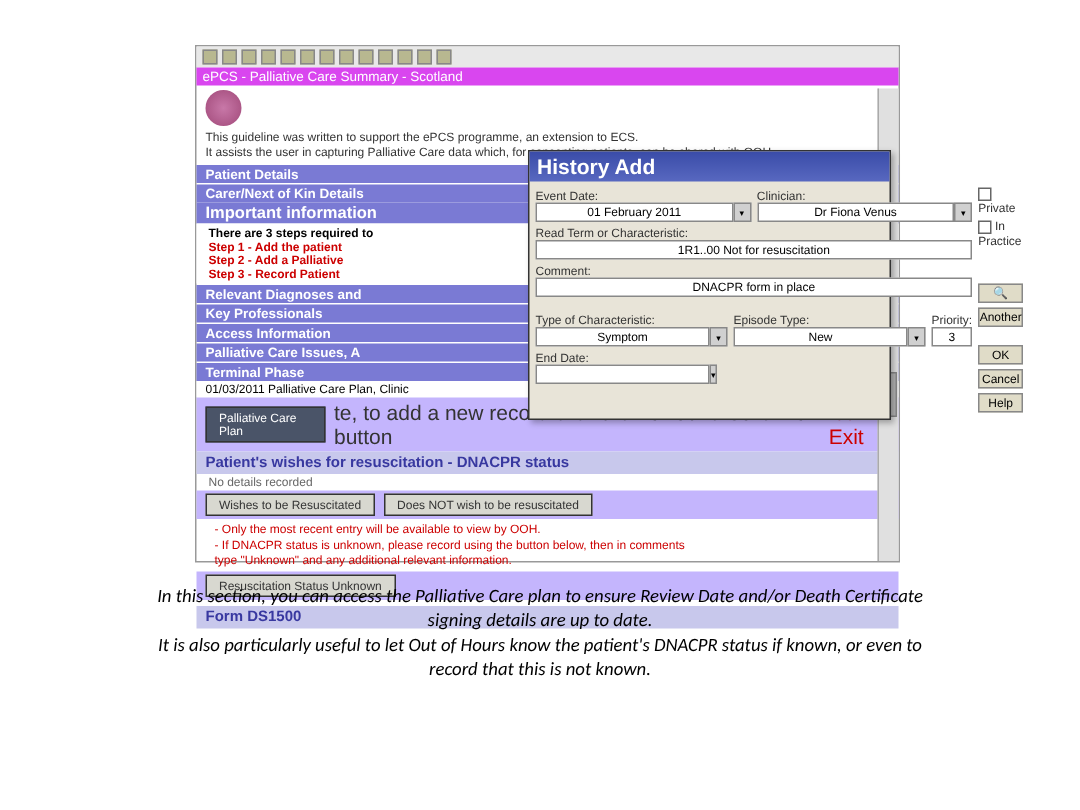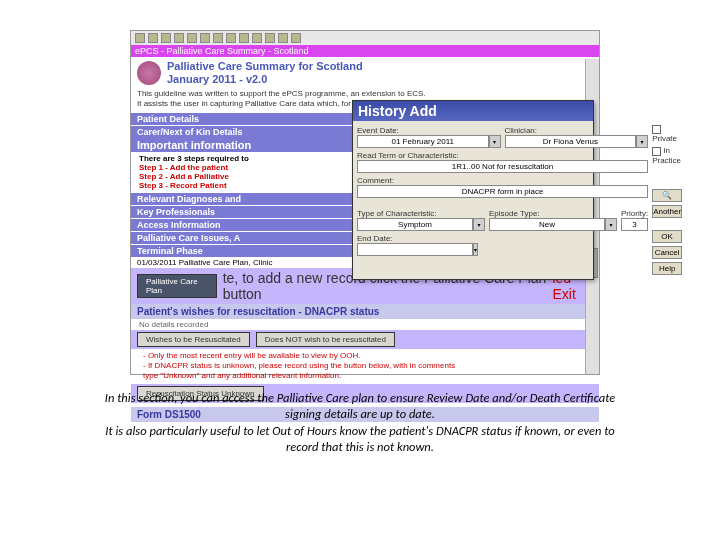--- a/index.html
+++ b/index.html
@@ -61,24 +61,20 @@
     <span class="tb-icon"></span>
     <span class="tb-icon"></span>
     <span class="tb-icon"></span>
     <span class="tb-icon"></span>
     <span class="tb-icon"></span>
     <span class="tb-icon"></span>
   </div>
   <div class="titlebar">ePCS - Palliative Care Summary - Scotland</div>
   <div class="doc-header">
     <div class="logo"></div>
-    <div>
-      <div class="doc-title">Palliative Care Summary for Scotland</div>
-      <div class="doc-title">January 2011 - v2.0</div>
-    </div>
   </div>
   <div class="intro">
     <div>This guideline was written to support the ePCS programme, an extension to ECS.</div>
     <div>It assists the user in capturing Palliative Care data which, for consenting patients, can be shared with OOH.</div>
   </div>
   <div class="section-bar">Patient Details</div>
   <div class="section-bar">Carer/Next of Kin Details</div>
   <div class="info-header">Important information</div>
   <div class="info-body">
     <div class="lead">There are 3 steps required to</div>
@@ -101,21 +97,21 @@
     <span class="helper" style="margin-left:auto;color:#c00">led Exit</span>
   </div>
   <div class="sub-header">Patient's wishes for resuscitation - DNACPR status</div>
   <div class="no-details">No details recorded</div>
   <div class="btn-row">
     <span class="btn light">Wishes to be Resuscitated</span>
     <span class="btn light">Does NOT wish to be resuscitated</span>
   </div>
   <div class="warn-list">
     <div>- Only the most recent entry will be available to view by OOH.</div>
-    <div>- If DNACPR status is unknown, please record using the button below, with in comments</div>
+    <div>- If DNACPR status is unknown, please record using the button below, then in comments</div>
     <div>type "Unknown" and any additional relevant information.</div>
   </div>
   <div class="btn-row">
     <span class="btn light">Resuscitation Status Unknown</span>
   </div>
   <div class="sub-header" style="margin-top:4px">Form DS1500</div>
   <div class="scroll">
     <div class="scroll-thumb"></div>
   </div>
 </div>

